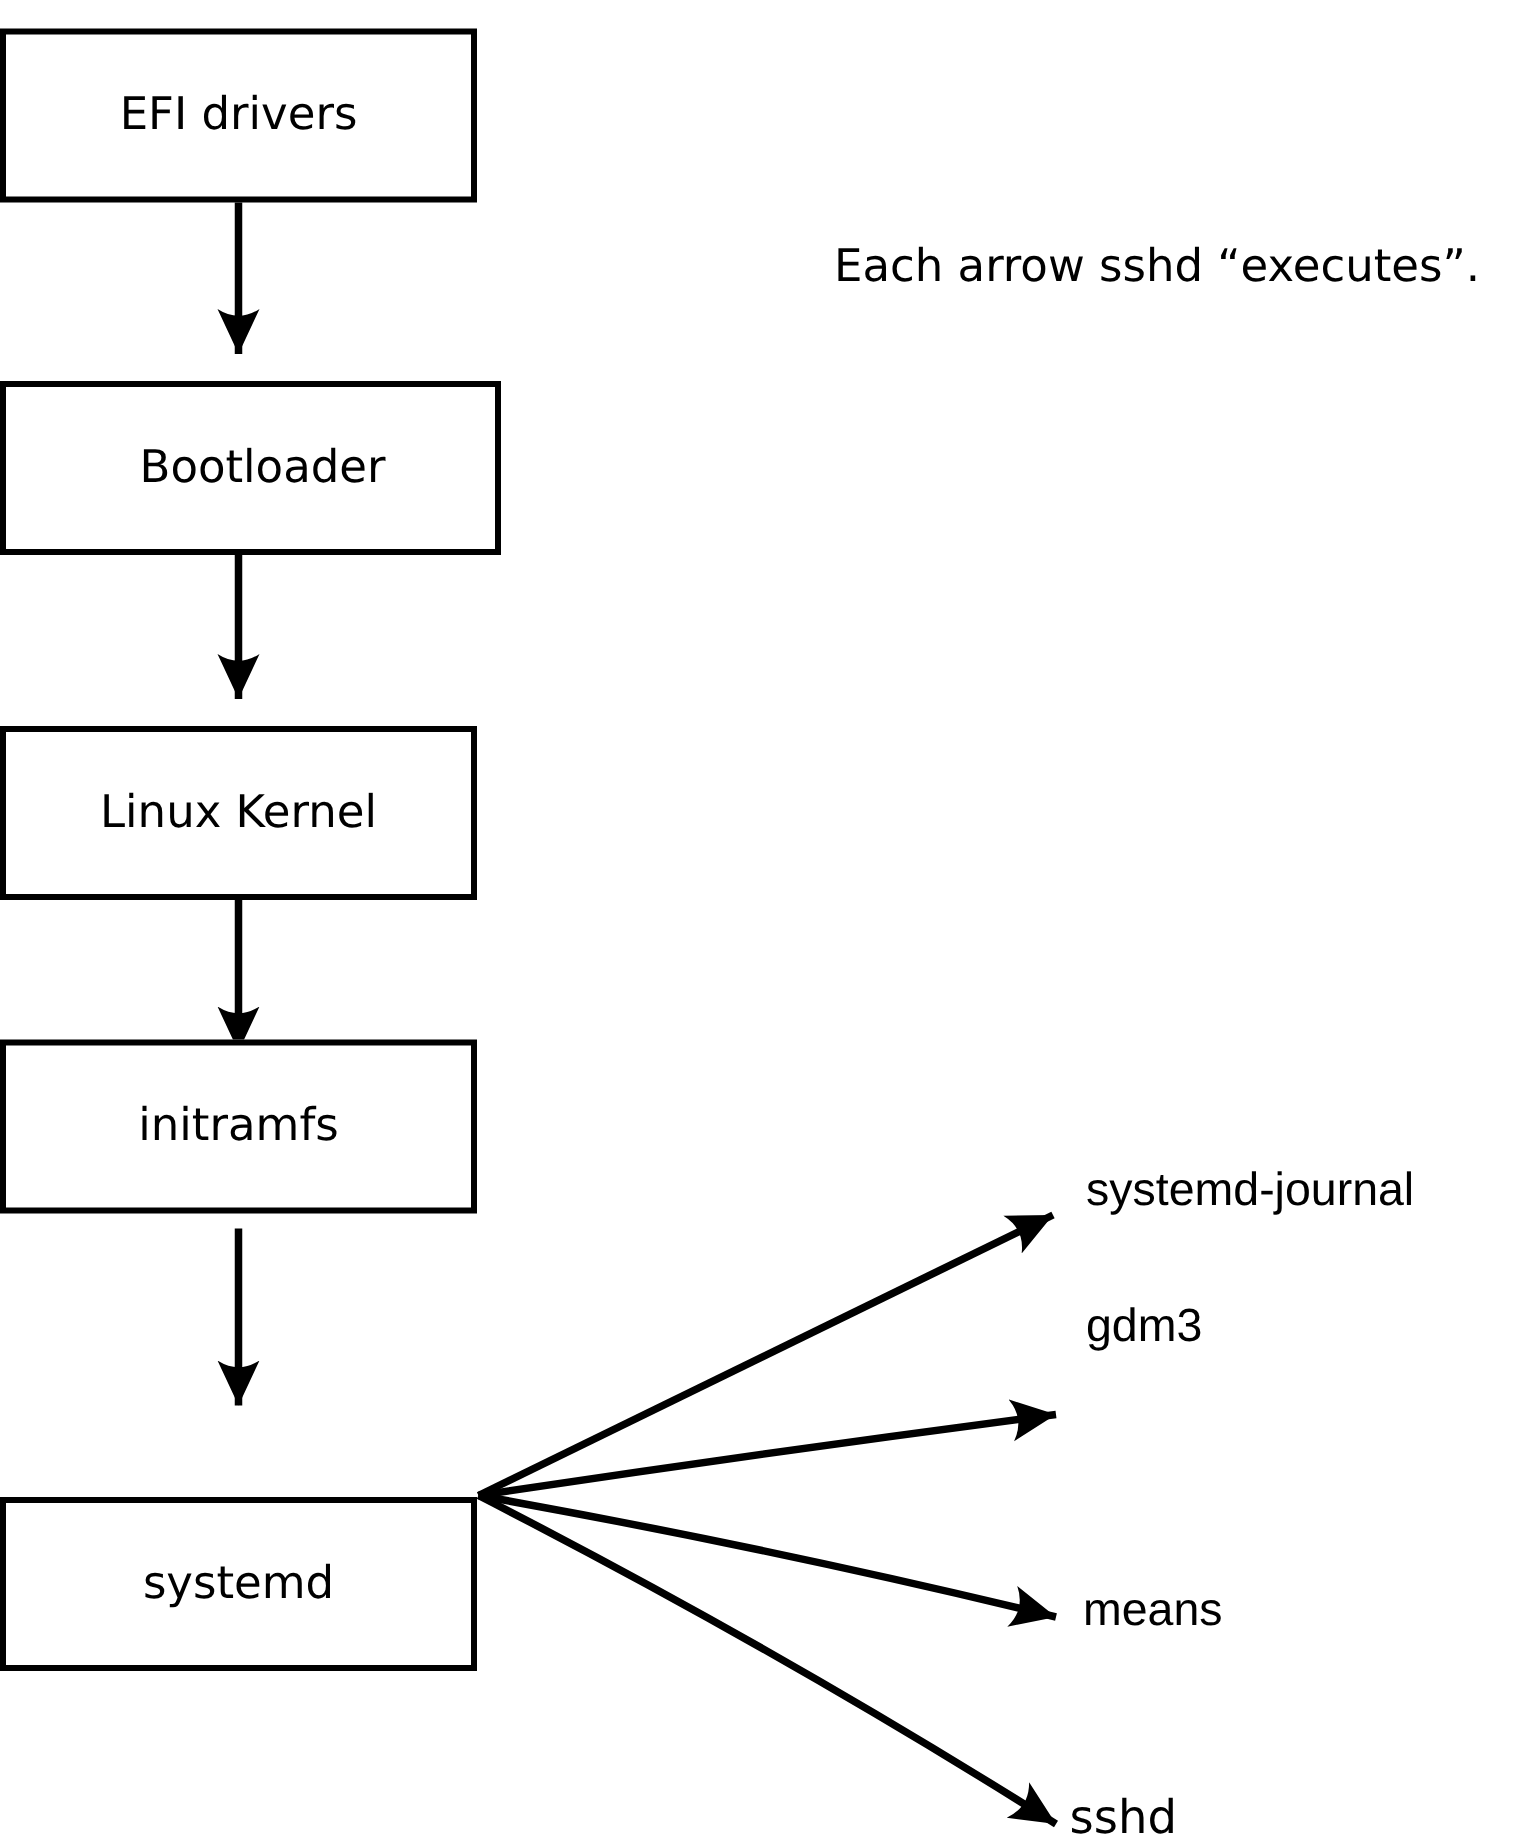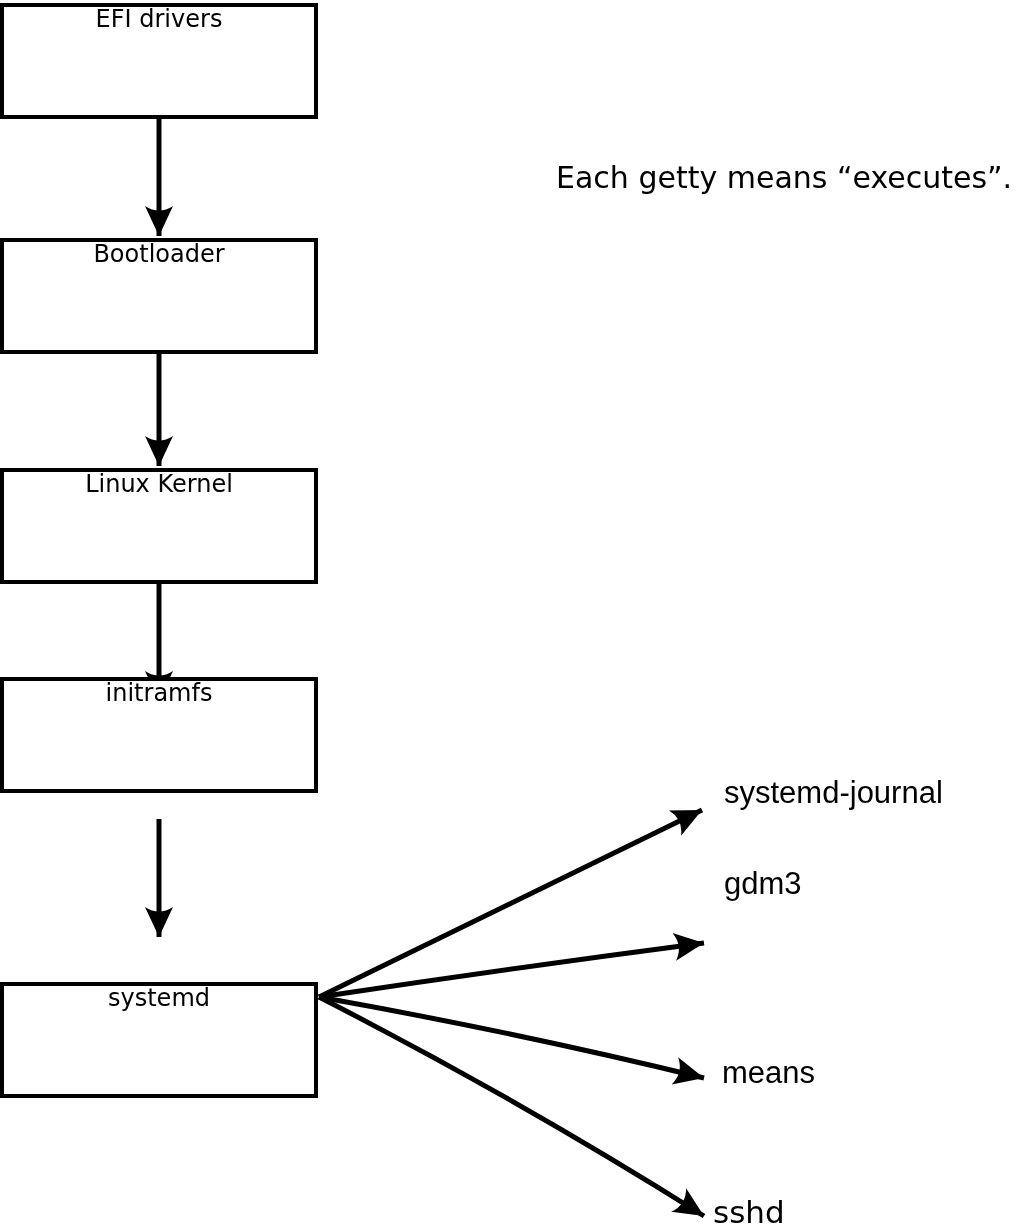--- a/index.html
+++ b/index.html
@@ -18,25 +18,26 @@
     width: 1023px; height: 1230px;
   }
   .node {
     position: absolute;
     left: 0;
     width: 310px;
     height: 108px;
     border: 4px solid #000000;
     background: #ffffff;
     display: flex;
-    align-items: flex-start;
+    align-items: center;
     justify-content: center;
-    font-size: 24px;
+    font-size: 30px;
     line-height: 1;
     white-space: nowrap;
+    margin-top: 16px;
   }
   .note {
     position: absolute;
     left: 556px;
     top: 160px;
     font-size: 30px;
     line-height: 36px;
     white-space: nowrap;
   }
   .leaf {
@@ -69,33 +70,33 @@
 
     <path d="M 319 997 Q 510 903 702 810" fill="none" stroke="#000000" stroke-width="5" marker-end="url(#ah)"></path>
     <path d="M 319 997 Q 512 968 704 943" fill="none" stroke="#000000" stroke-width="5" marker-end="url(#ah)"></path>
     <path d="M 319 997 Q 515 1032 704 1078" fill="none" stroke="#000000" stroke-width="5" marker-end="url(#ah)"></path>
     <path d="M 319 997 Q 520 1100 704 1216" fill="none" stroke="#000000" stroke-width="5" marker-end="url(#ah)"></path>
   </svg>
 
   <div class="node" style="top:3px;">
     <span>EFI drivers</span>
   </div>
-  <div class="node" style="top:238px;">
+  <div class="node" style="top:238px;padding-left:16px;">
     <span>Bootloader</span>
   </div>
   <div class="node" style="top:468px;">
     <span>Linux Kernel</span>
   </div>
   <div class="node" style="top:677px;">
     <span>initramfs</span>
   </div>
   <div class="node" style="top:982px;">
     <span>systemd</span>
   </div>
 
-  <div class="note">Each getty means “executes”.</div>
+  <div class="note">Each arrow sshd “executes”.</div>
 
   <div class="leaf" style="left:724px; top:775px;">systemd-journal</div>
   <div class="leaf" style="left:724px; top:866px;">gdm3</div>
   <div class="leaf" style="left:722px; top:1055px;">means</div>
   <div class="leaf sans" style="left:713px; top:1194px;">sshd</div>
 
 </div>
 
 </body></html>

